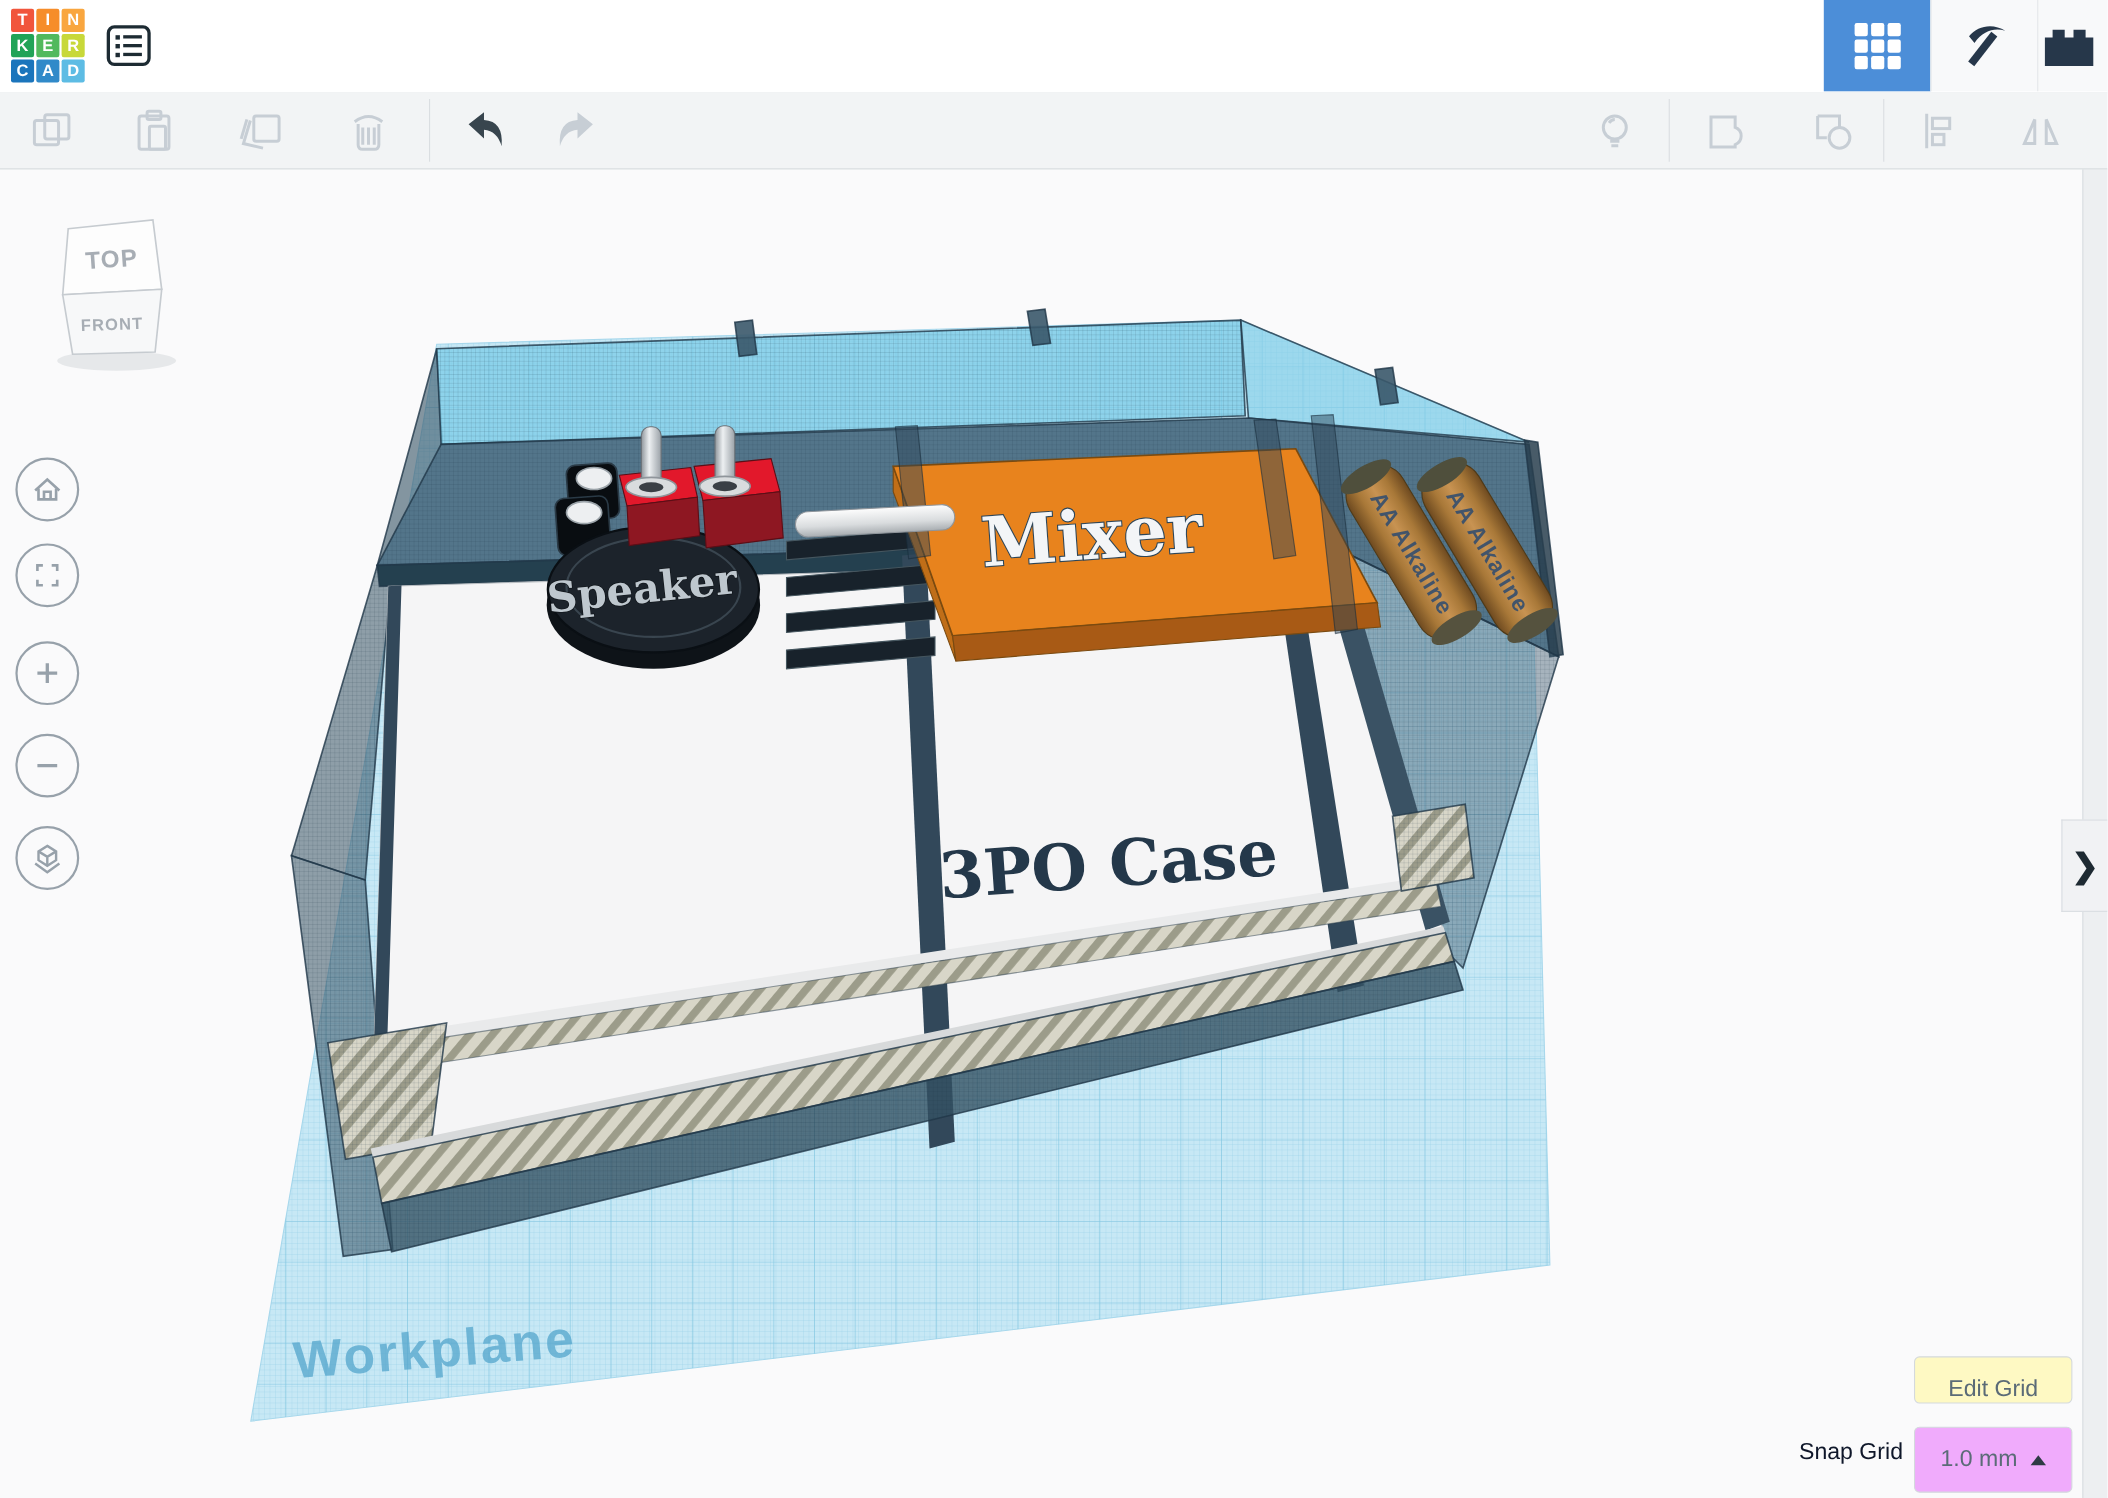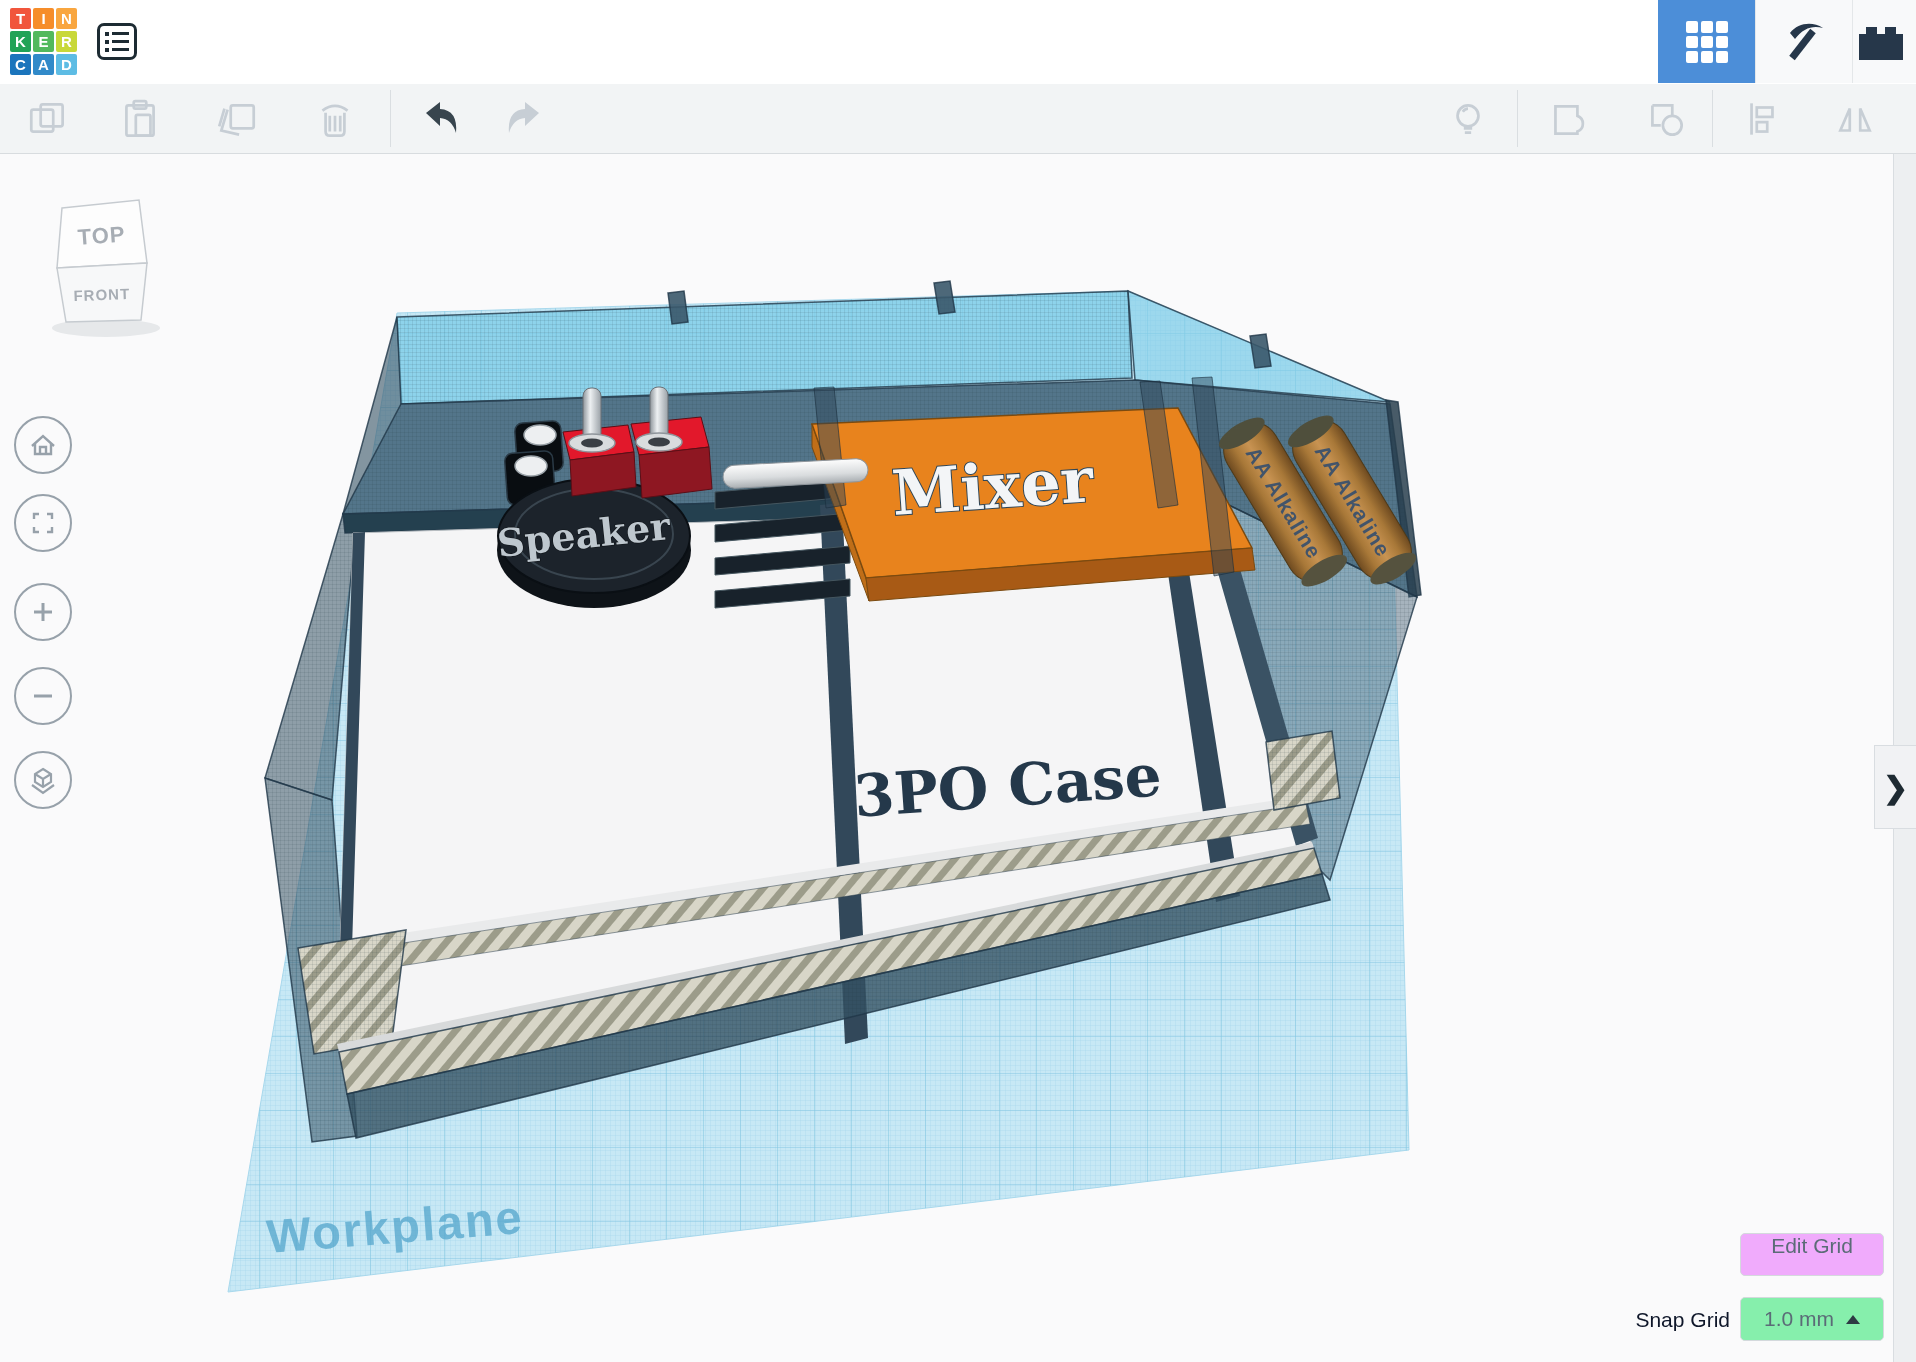--- a/index.html
+++ b/index.html
@@ -36,27 +36,27 @@
   .nav-btn{position:absolute;left:14px;width:58px;height:58px;border:2px solid #97A1AA;
            border-radius:50%;box-sizing:border-box;display:flex;align-items:center;
            justify-content:center;background:rgba(250,250,251,.6);cursor:pointer;z-index:20;}
   
   #right-strip{position:absolute;left:1893px;top:153px;width:23px;height:1209px;
                background:#EDEFF1;border-left:1px solid #D9DDE1;z-index:18;}
   #panel-toggle{position:absolute;left:1874px;top:745px;width:42px;height:84px;background:#F1F2F4;
                 border:1px solid #D9DDE1;border-right:none;box-sizing:border-box;display:flex;
                 align-items:center;justify-content:center;font-size:30px;font-weight:bold;
                 color:#1E2A32;cursor:pointer;z-index:19;}
-  #edit-grid-btn{position:absolute;left:1740px;top:1233px;width:144px;height:43px;background:#f0abfc;
+  #edit-grid-btn{position:absolute;left:1740px;top:1233px;width:144px;height:43px;background:#fef9c3;
                  border:1.5px solid #D4D9DD;border-radius:5px;box-sizing:border-box;display:flex;
-                 align-items:flex-start;justify-content:center;font-size:21px;color:#5B6B77;
+                 align-items:flex-end;justify-content:center;font-size:21px;color:#5B6B77;
                  cursor:pointer;z-index:25;}
   #snap-label{position:absolute;left:1560px;top:1305px;width:170px;height:30px;line-height:30px;
               text-align:right;font-size:21px;color:#0f172a;z-index:25;}
-  #snap-dd{position:absolute;left:1740px;top:1297px;width:144px;height:44px;background:#86efac;
+  #snap-dd{position:absolute;left:1740px;top:1297px;width:144px;height:60px;background:#f0abfc;
            border:1.5px solid #D4D9DD;border-radius:5px;box-sizing:border-box;display:flex;
            align-items:center;justify-content:center;gap:12px;font-size:21px;color:#5B6B77;
            cursor:pointer;z-index:25;}
   .caret-up{width:0;height:0;border-left:7px solid transparent;border-right:7px solid transparent;
             border-bottom:9px solid #2E3A44;}
 </style>
 </head>
 <body>
 
 <div id="app">

